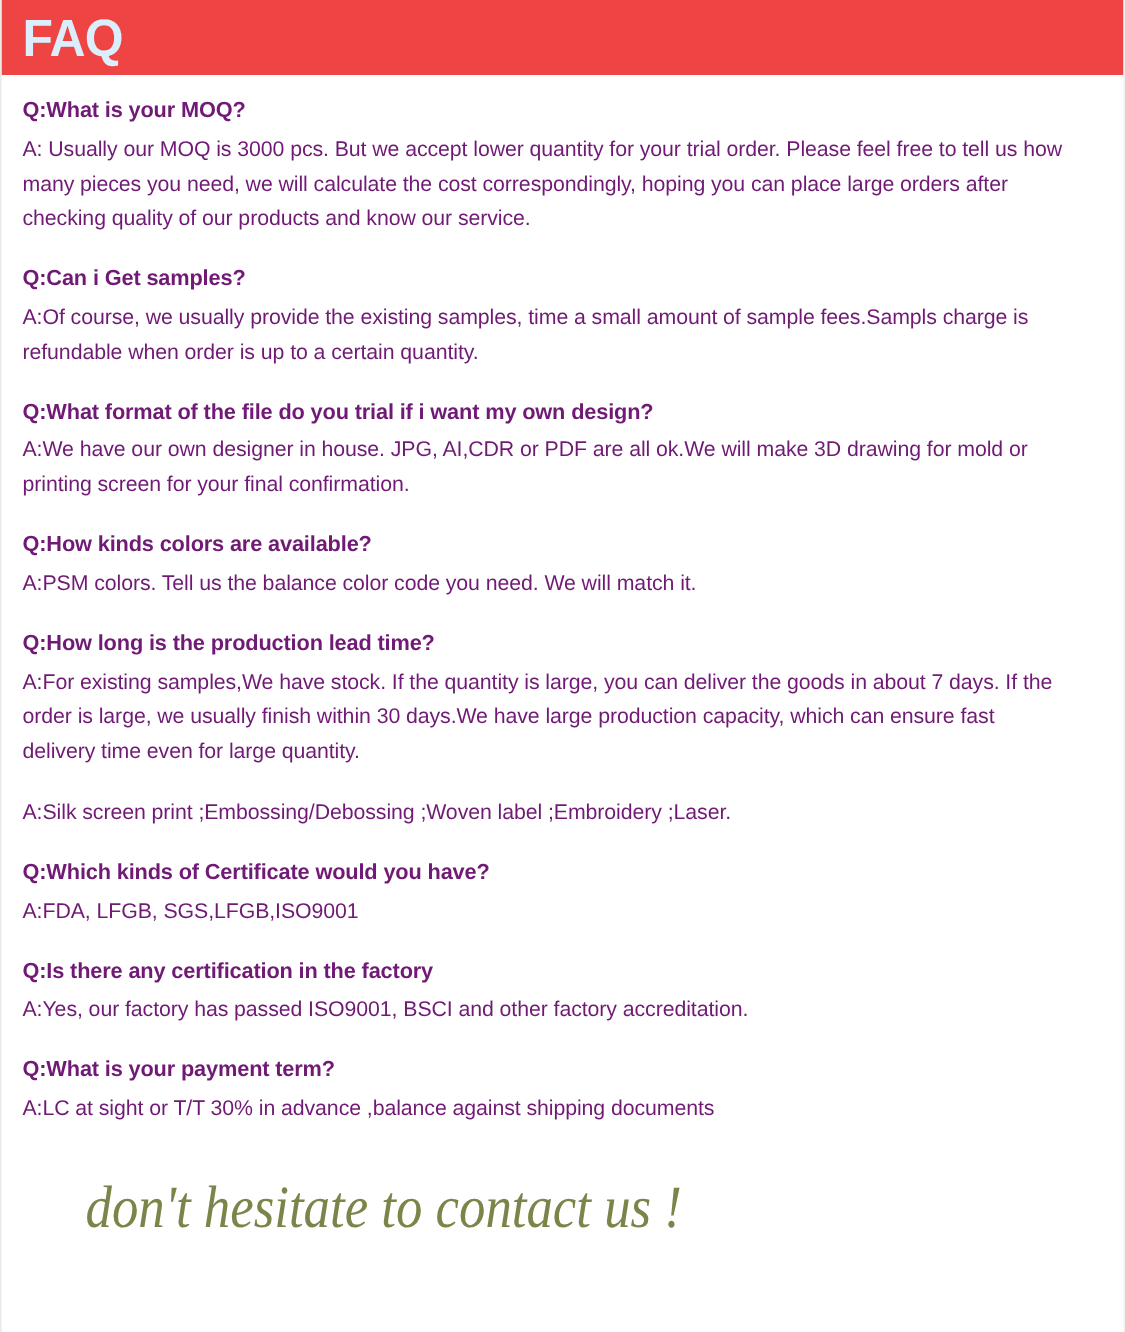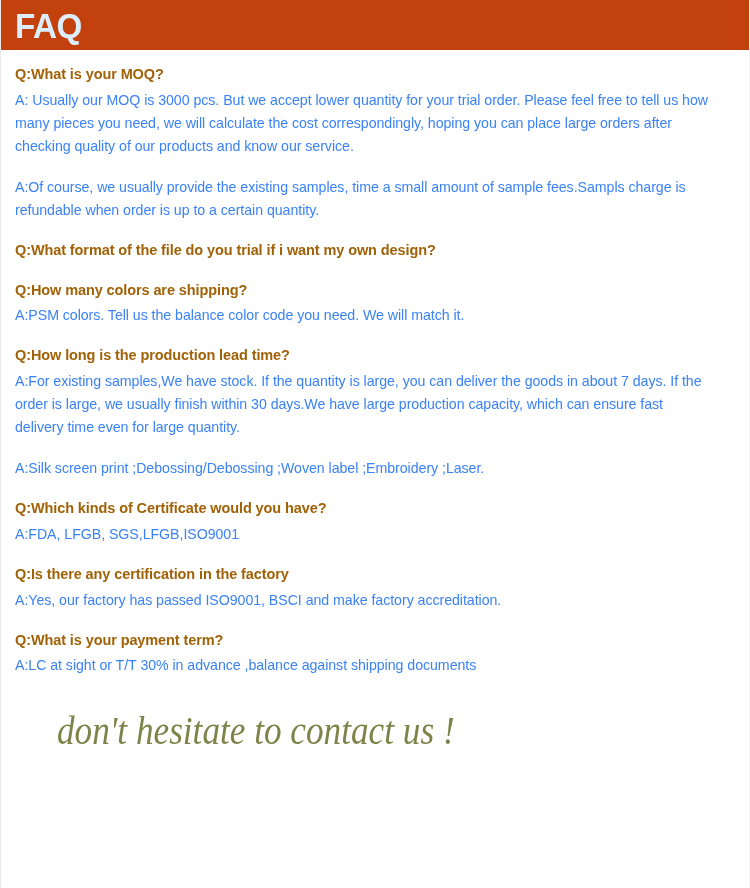--- a/index.html
+++ b/index.html
@@ -17,21 +17,21 @@
     font-family: "Liberation Sans", sans-serif;
     box-sizing: border-box;
     border-left: 1px solid #e9e9e9;
     border-right: 1px solid #f2f2f2;
   }
 
   
   .faq-header {
     width: 100%;
     height: 50px;
-    background: #c2410c;
+    background: #ef4444;
     display: flex;
     align-items: center;
     padding-left: 14px;
     box-sizing: border-box;
   }
 
   .faq-header-title {
     color: #dceefb;
     font-family: "Liberation Sans", sans-serif;
     font-size: 35px;
@@ -49,31 +49,31 @@
   }
 
   .faq-item {
     margin-bottom: 18px;
   }
 
   .faq-question {
     font-family: "Liberation Sans", sans-serif;
     font-size: 14.5px;
     font-weight: bold;
-    color: #a16207;
+    color: #701a75;
     line-height: 1.5;
     margin: 0 0 3px 0;
     letter-spacing: -0.1px;
   }
 
   .faq-answer {
     font-family: "Liberation Sans", sans-serif;
     font-size: 14.2px;
     font-weight: normal;
-    color: #3b82f6;
+    color: #701a75;
     line-height: 1.62;
     margin: 0;
     letter-spacing: -0.05px;
     max-width: 700px;
   }
 
   
   .faq-footer {
     padding: 14px 16px 0 56px;
   }
@@ -98,43 +98,45 @@
   <div class="faq-header">
     <div class="faq-header-title">FAQ</div>
   </div>
 
   <div class="faq-body">
       <div class="faq-item">
         <p class="faq-question">Q:What is your MOQ?</p>
         <p class="faq-answer">A: Usually our MOQ is 3000 pcs. But we accept lower quantity for your trial order. Please feel free to tell us how many pieces you need, we will calculate the cost correspondingly, hoping you can place large orders after checking quality of our products and know our service.</p>
       </div>
       <div class="faq-item">
+        <p class="faq-question">Q:Can i Get samples?</p>
         <p class="faq-answer">A:Of course, we usually provide the existing samples, time a small amount of sample fees.Sampls charge is refundable when order is up to a certain quantity.</p>
       </div>
       <div class="faq-item">
         <p class="faq-question">Q:What format of the file do you trial if i want my own design?</p>
+        <p class="faq-answer">A:We have our own designer in house. JPG, AI,CDR or PDF are all ok.We will make 3D drawing for mold or printing screen for your final confirmation.</p>
       </div>
       <div class="faq-item">
-        <p class="faq-question">Q:How many colors are shipping?</p>
+        <p class="faq-question">Q:How kinds colors are available?</p>
         <p class="faq-answer">A:PSM colors. Tell us the balance color code you need. We will match it.</p>
       </div>
       <div class="faq-item">
         <p class="faq-question">Q:How long is the production lead time?</p>
         <p class="faq-answer">A:For existing samples,We have stock. If the quantity is large, you can deliver the goods in about 7 days. If the order is large, we usually finish within 30 days.We have large production capacity, which can ensure fast delivery time even for large quantity.</p>
       </div>
       <div class="faq-item">
-        <p class="faq-answer">A:Silk screen print ;Debossing/Debossing ;Woven label ;Embroidery ;Laser.</p>
+        <p class="faq-answer">A:Silk screen print ;Embossing/Debossing ;Woven label ;Embroidery ;Laser.</p>
       </div>
       <div class="faq-item">
         <p class="faq-question">Q:Which kinds of Certificate would you have?</p>
         <p class="faq-answer">A:FDA, LFGB, SGS,LFGB,ISO9001</p>
       </div>
       <div class="faq-item">
         <p class="faq-question">Q:Is there any certification in the factory</p>
-        <p class="faq-answer">A:Yes, our factory has passed ISO9001, BSCI and make factory accreditation.</p>
+        <p class="faq-answer">A:Yes, our factory has passed ISO9001, BSCI and other factory accreditation.</p>
       </div>
       <div class="faq-item">
         <p class="faq-question">Q:What is your payment term?</p>
         <p class="faq-answer">A:LC at sight or T/T 30% in advance ,balance against shipping documents</p>
       </div>
     </div>
 
   <div class="faq-footer">
     <div class="faq-tagline">don't hesitate to contact us !</div>
   </div>

